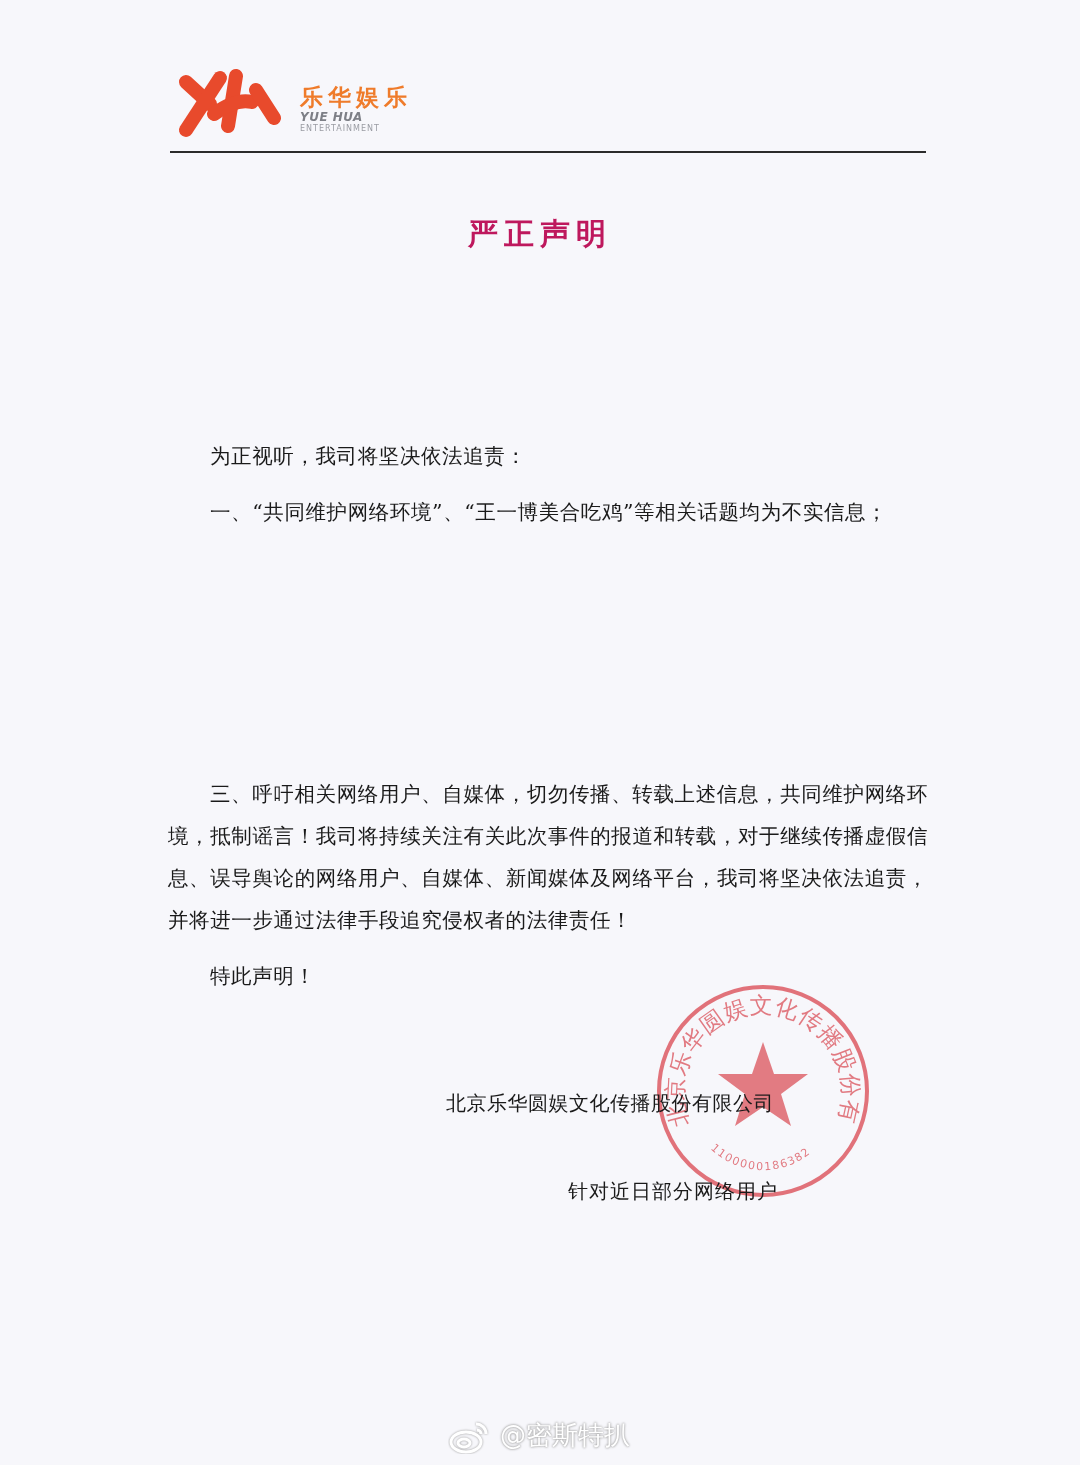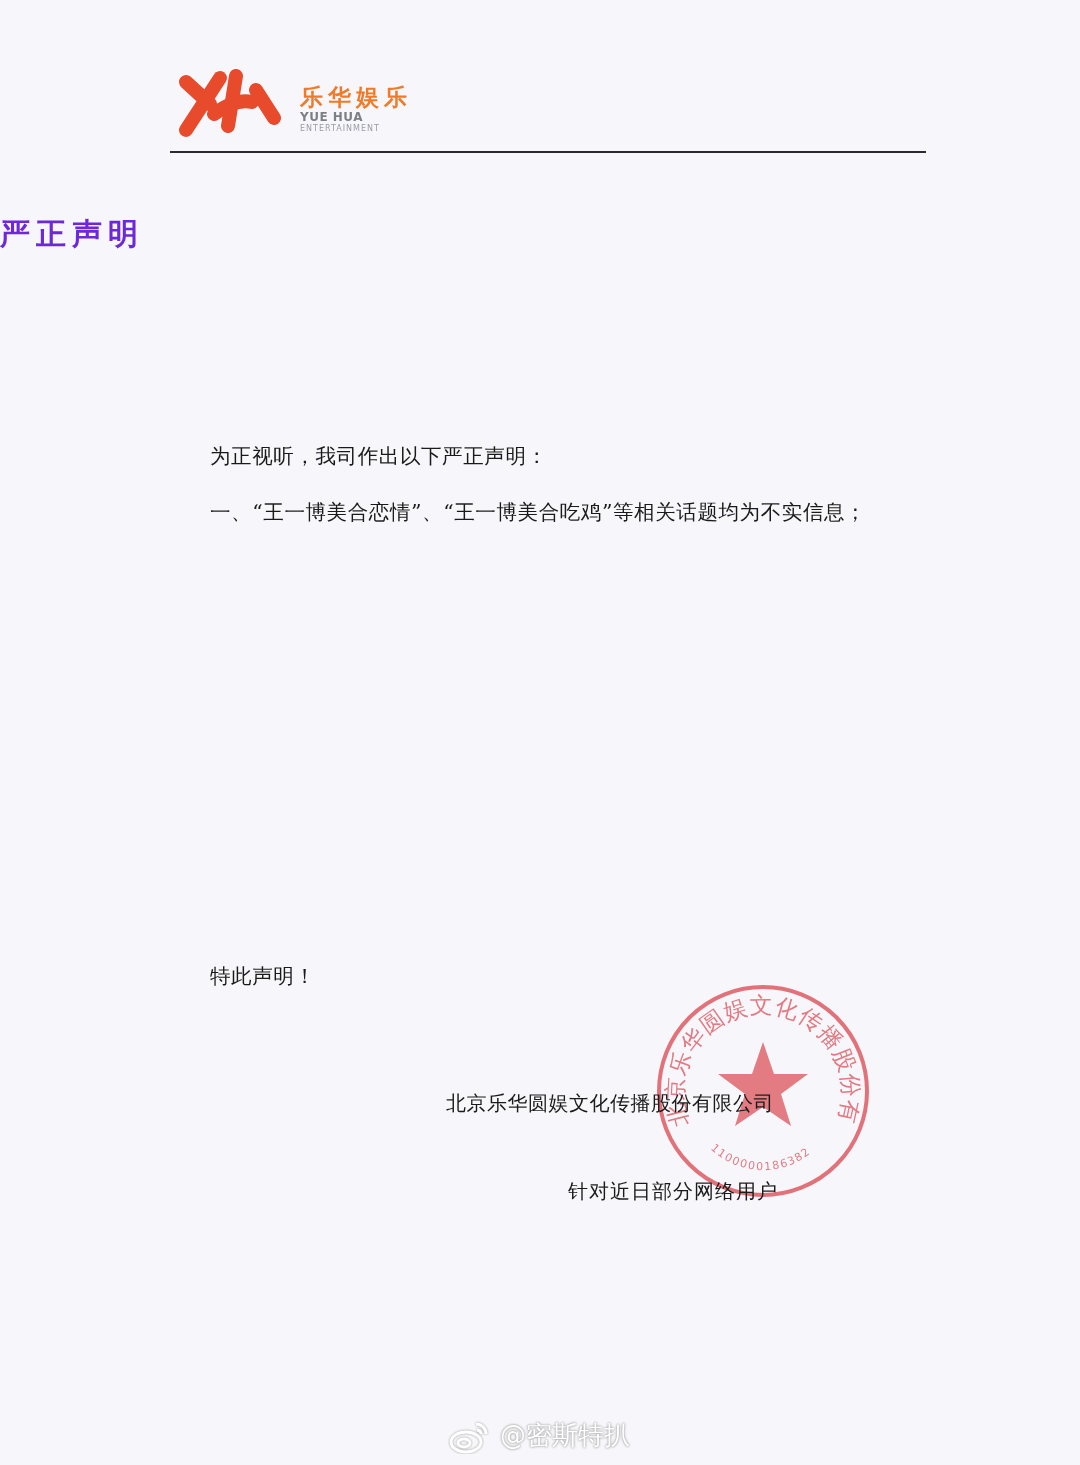--- a/index.html
+++ b/index.html
@@ -16,34 +16,34 @@
     
     .logo { position: absolute; left: 176px; top: 68px; width: 110px; height: 72px; }
     .brand-cn {
       position: absolute; left: 300px; top: 82px;
       font-family: "DejaVu Sans", sans-serif; font-weight: bold;
       font-size: 23px; letter-spacing: 5px; color: #ef7b2a;
     }
     .brand-en {
       position: absolute; left: 300px; top: 110px;
       font-family: "DejaVu Sans", sans-serif; font-weight: bold;
-      font-size: 12px; color: #7d7f86; letter-spacing: 0.5px;
+      font-size: 12px; color: #7d7f86; letter-spacing: 0.5px; font-style: italic;
     }
     .brand-sub {
       position: absolute; left: 300px; top: 124px;
       font-family: "DejaVu Sans", sans-serif;
       font-size: 8px; color: #9a9ca3; letter-spacing: 1px;
     }
     .rule { position: absolute; left: 170px; top: 151px; width: 756px; height: 2px; background: #2b2b2b; }
 
     
     .title {
-      position: absolute; left: 0; width: 1080px; top: 214px; 
+      position: absolute; left: 0; width: 1080px; top: 214px; text-align: center;
       font-family: Liberation Serif, serif; font-weight: bold;
-      font-size: 30px; letter-spacing: 6px; color: #6d28d9;
+      font-size: 30px; letter-spacing: 6px; color: #be185d;
     }
 
     
     .body-text {
       position: absolute; left: 168px; width: 760px;
       font-size: 20.5px; line-height: 42px; text-align: justify;
       letter-spacing: 0.6px;
     }
     .indent { text-indent: 42px; }
 
@@ -82,22 +82,23 @@
       <line x1="80" y1="22" x2="98" y2="50"></line>
     </g>
   </svg>
   <div class="brand-cn">乐华娱乐</div>
   <div class="brand-en">YUE HUA</div>
   <div class="brand-sub">ENTERTAINMENT</div>
   <div class="rule"></div>
 
   <div class="title">严正声明</div>
 
-  <div class="body-text indent" style="top:435px;">为正视听，我司作出以下严正声明：</div>
-  <div class="body-text indent" style="top:491px;">一、“王一博美合恋情”、“王一博美合吃鸡”等相关话题均为不实信息；</div>
+  <div class="body-text indent" style="top:435px;">为正视听，我司将坚决依法追责：</div>
+  <div class="body-text indent" style="top:491px;">一、“共同维护网络环境”、“王一博美合吃鸡”等相关话题均为不实信息；</div>
+  <div class="body-text indent" style="top:773px;">三、呼吁相关网络用户、自媒体，切勿传播、转载上述信息，共同维护网络环境，抵制谣言！我司将持续关注有关此次事件的报道和转载，对于继续传播虚假信息、误导舆论的网络用户、自媒体、新闻媒体及网络平台，我司将坚决依法追责，并将进一步通过法律手段追究侵权者的法律责任！</div>
   <div class="body-text indent" style="top:955px;">特此声明！</div>
 
   <svg class="seal" viewBox="0 0 222 222">
     <defs>
       <path id="sealArc" d="M 40 150 A 80 80 0 1 1 182 150"></path>
       <path id="numArc" d="M 55 165 A 75 75 0 0 0 167 165"></path>
     </defs>
     <circle cx="111" cy="111" r="104" fill="none" stroke="#d9464f" stroke-width="4" opacity="0.75"></circle>
     <text font-family="DejaVu Sans, sans-serif" font-size="23" fill="#d9464f" opacity="0.7" letter-spacing="1">
       <textPath href="#sealArc" startOffset="2%">北京乐华圆娱文化传播股份有限公司</textPath>

